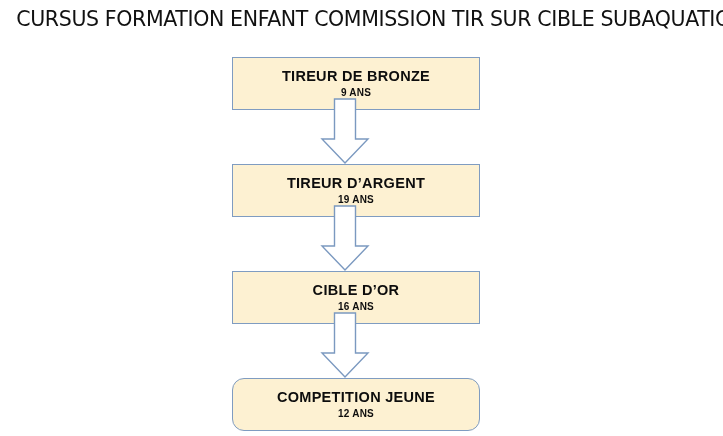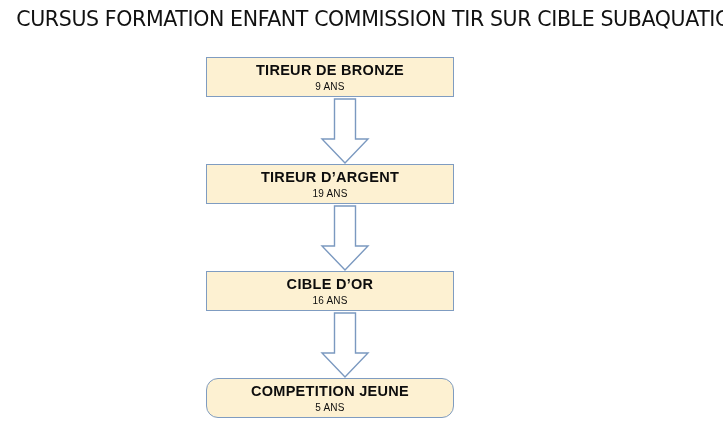--- a/index.html
+++ b/index.html
@@ -37,23 +37,23 @@
     letter-spacing: -0.4px;
     color: #111111;
     white-space: nowrap;
     transform: scaleX(0.955);
     transform-origin: 50% 50%;
   }
 
   
   .flow-box {
     position: absolute;
-    left: 206px;
+    left: 232px;
     width: 248px;
-    height: 40px;
+    height: 53px;
     box-sizing: border-box;
     background: #fdf1d2;
     border: 1.5px solid #7f9cc1;
     display: flex;
     flex-direction: column;
     align-items: center;
     justify-content: center;
     overflow: hidden;
   }
   .flow-box .box-title {
@@ -62,21 +62,21 @@
     line-height: 17px;
     font-weight: 600;
     letter-spacing: 0.3px;
     color: #0d0d0d;
     white-space: nowrap;
   }
   .flow-box .box-sub {
     font-family: "Liberation Sans", sans-serif;
     font-size: 10px;
     line-height: 13px;
-    font-weight: 400;
+    font-weight: 700;
     letter-spacing: 0.2px;
     color: #0d0d0d;
     white-space: nowrap;
     margin-top: 1px;
   }
 
   .box-1 { top: 57px; }
   .box-2 { top: 164px; }
   .box-3 { top: 271px; }
   .box-4 { top: 378px; border-radius: 12px; }
@@ -140,16 +140,16 @@
   </div>
 
   <div class="connector arrow-3">
     <svg viewBox="0 0 48 66" xmlns="http://www.w3.org/2000/svg" aria-hidden="true">
       <polygon points="13.5,0 34.5,0 34.5,40 47,40 24,64 1,40 13.5,40"></polygon>
     </svg>
   </div>
 
   <div class="flow-box box-4">
     <div class="box-title">COMPETITION JEUNE</div>
-    <div class="box-sub">5 ANS</div>
+    <div class="box-sub">12 ANS</div>
   </div>
 
 </div>
 
 </body></html>

